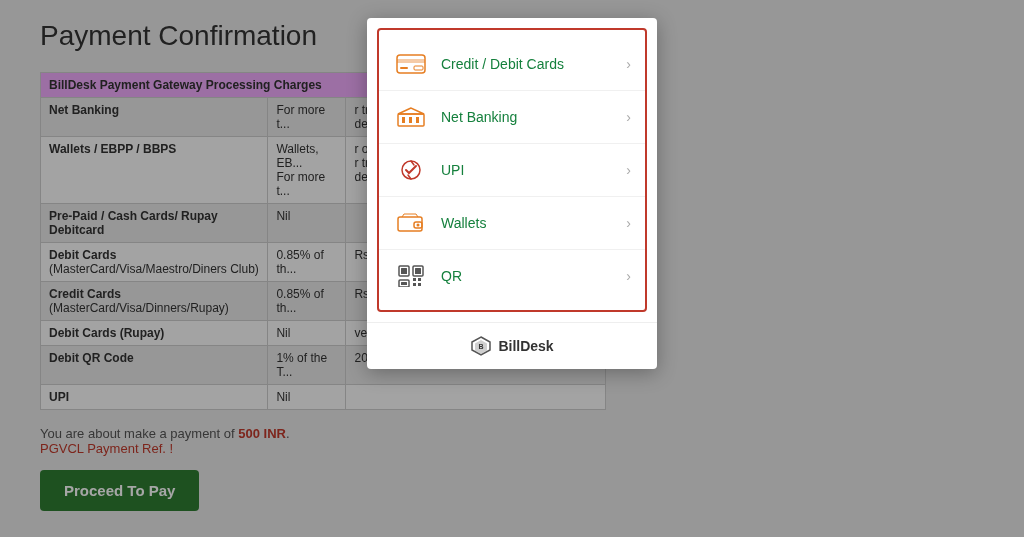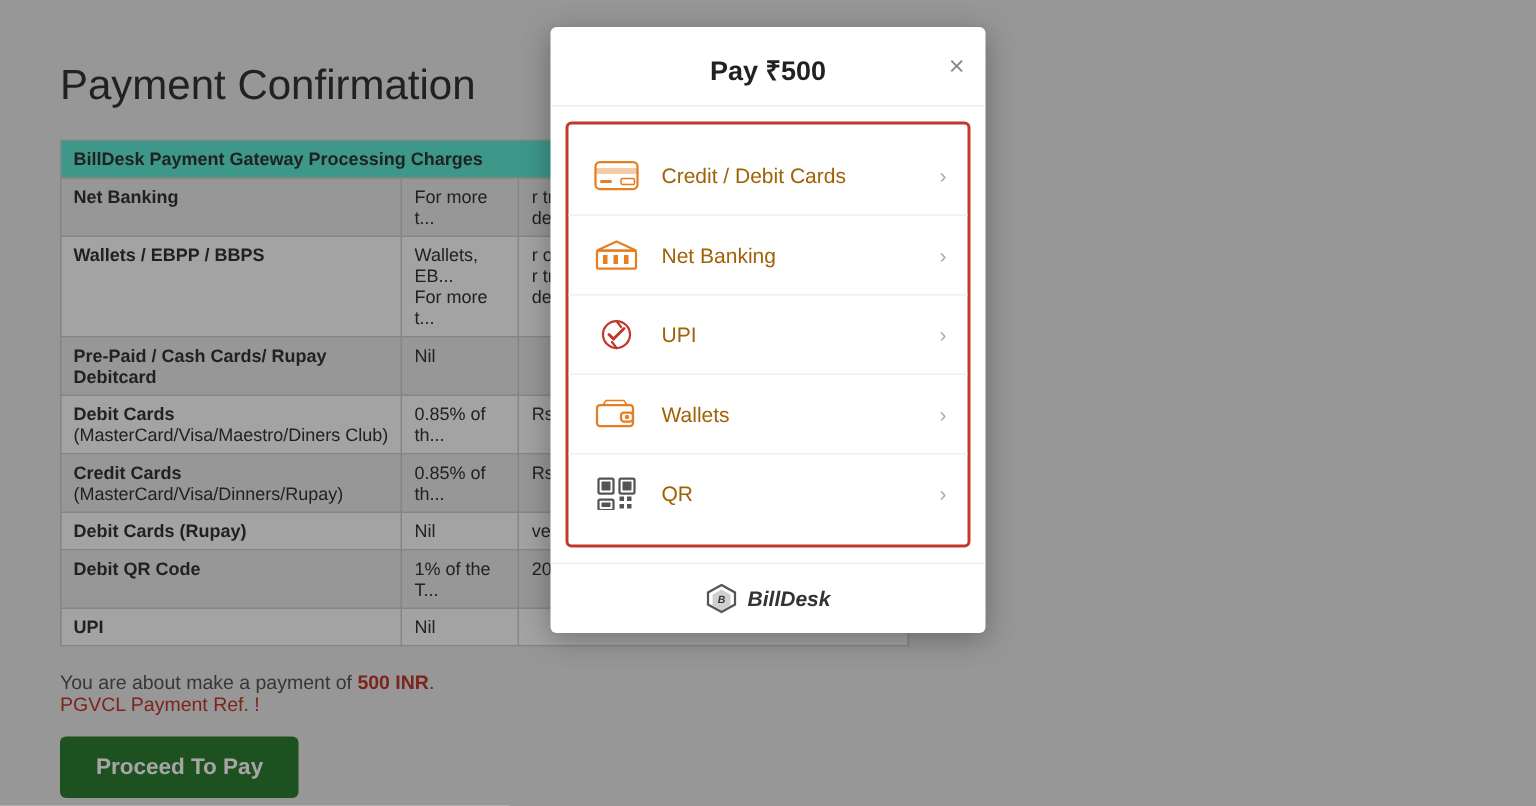--- a/index.html
+++ b/index.html
@@ -19,32 +19,31 @@
       width: 100%; height: 100%;
       background: #e8e8e8;
       padding: 20px 40px;
     }
 
     .page-title {
       font-size: 28px;
       font-weight: 300;
       color: #333;
       margin-bottom: 20px;
-      margin-top: 21px;
     }
 
     .charges-table {
       width: 60%;
       border-collapse: collapse;
       font-size: 12px;
       color: #333;
     }
 
     .charges-table th {
-      background: #5eead4;
+      background: #f0abfc;
       text-align: left;
       padding: 5px 8px;
       border: 1px solid #ccc;
       font-weight: bold;
     }
 
     .charges-table td {
       border: 1px solid #ccc;
       padding: 5px 8px;
       vertical-align: top;
@@ -159,36 +158,35 @@
       height: 28px;
       margin-right: 12px;
       display: flex;
       align-items: center;
       justify-content: center;
       flex-shrink: 0;
     }
 
     .option-label {
       font-size: 14px;
-      color: #a16207;
+      color: #15803d;
       flex: 1;
     }
 
     .option-arrow {
       color: #aaa;
       font-size: 14px;
     }
 
     .modal-footer {
       padding: 12px;
       display: flex;
       justify-content: center;
       align-items: flex-end;
       border-top: 1px solid #eee;
-      font-style: italic;
     }
 
     .billdesk-logo {
       display: flex;
       align-items: center;
       gap: 6px;
       font-size: 14px;
       font-weight: bold;
       color: #333;
     }
@@ -258,24 +256,20 @@
     <span>You are about make a payment of <span class="amount-highlight">500 INR</span>.</span><br>
     <a href="#">PGVCL Payment Ref. !</a>
   </div>
 
   <button class="proceed-btn">Proceed To Pay</button>
 </div>
 
 <div class="overlay"></div>
 
 <div class="modal">
-  <div class="modal-header">
-    <span class="modal-title">Pay ₹500</span>
-    <button class="modal-close">×</button>
-  </div>
 
   <div class="modal-body">
 
     <div class="payment-option">
       <div class="option-icon">
         <svg width="30" height="22" viewBox="0 0 30 22" fill="none">
           <rect x="1" y="2" width="28" height="18" rx="3" stroke="#e67e22" stroke-width="1.5" fill="none"></rect>
           <rect x="1" y="6" width="28" height="4" fill="#e67e22" opacity="0.4"></rect>
           <rect x="4" y="14" width="8" height="2" rx="1" fill="#e67e22"></rect>
           <rect x="18" y="13" width="9" height="4" rx="1" fill="none" stroke="#e67e22" stroke-width="1"></rect>

